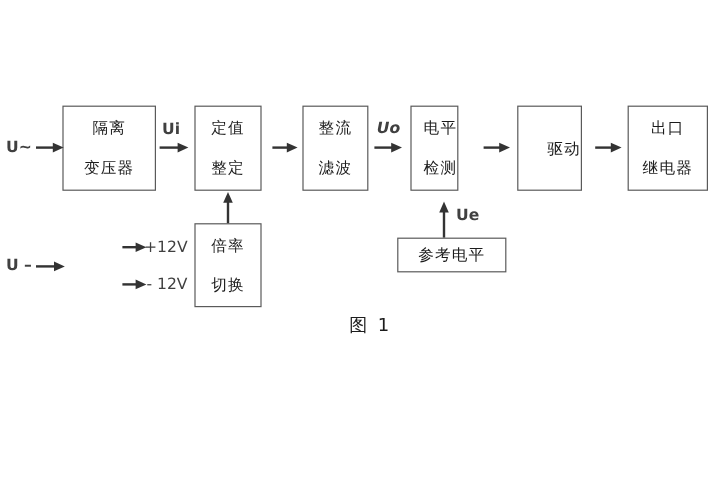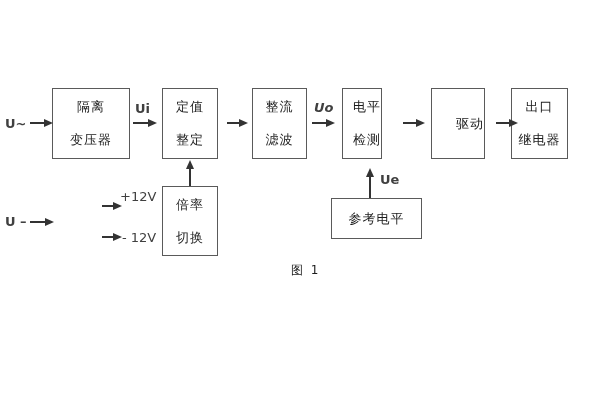--- a/index.html
+++ b/index.html
@@ -24,43 +24,43 @@
     color: #1c1c1c;
     font-size: 13px;
     letter-spacing: 1px;
     text-align: center;
   }
   .b1 { left: 52px;  top: 88px;  width: 78px; height: 71px; }
   .b2 { left: 162px; top: 88px;  width: 56px; height: 71px; }
   .b3 { left: 252px; top: 88px;  width: 55px; height: 71px; }
   .b4 { left: 342px; top: 88px;  width: 40px; height: 71px; align-items: flex-end; }
   .b5 { left: 431px; top: 88px;  width: 54px; height: 71px; align-items: flex-end; }
-  .b6 { left: 511px; top: 88px;  width: 57px; height: 71px; }
+  .b6 { left: 523px; top: 88px;  width: 67px; height: 71px; }
   .b7 { left: 55px;  top: 187px; width: 47px; height: 70px; }
   .b8 { left: 162px; top: 186px; width: 56px; height: 70px; text-align: right; }
-  .b9 { left: 331px; top: 198px; width: 91px; height: 41px; font-family: Liberation Mono, monospace; }
+  .b9 { left: 331px; top: 198px; width: 91px; height: 29px; font-family: Liberation Mono, monospace; }
   .sig {
     position: absolute;
     color: #404040;
     font-size: 13px;
     font-weight: 600;
     white-space: nowrap;
   }
   .lbl-uac   { left: 5px;   top: 116px; }
   .lbl-ui    { left: 135px; top: 101px; }
   .lbl-uo    { left: 314px; top: 100px; font-style: italic; }
   .lbl-ue    { left: 380px; top: 172px; }
   .lbl-udc   { left: 5px;   top: 214px; }
-  .lbl-p12   { left: 120px; top: 189px; font-weight: 500; }
+  .lbl-p12   { left: 120px; top: 199px; font-weight: 500; }
   .lbl-m12   { left: 122px; top: 230px; font-weight: 500; }
   .caption {
     position: absolute;
     left: 291px; top: 262px;
     color: #1c1c1c;
-    font-size: 12px;
+    font-size: 15px;
     letter-spacing: 2px;
   }
   .arrow-right {
     position: absolute;
     height: 2px;
     background: #333333;
   }
   .arrow-right::after {
     content: "";
     position: absolute;

